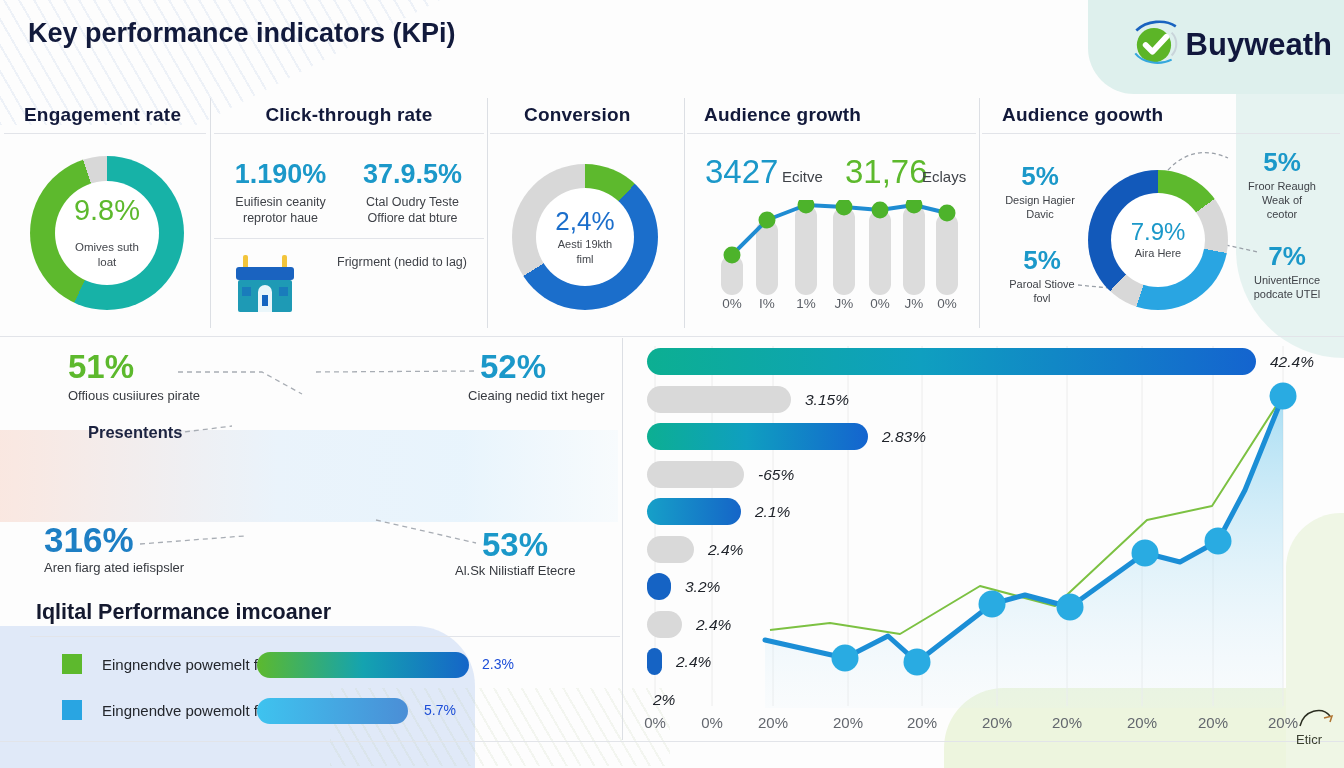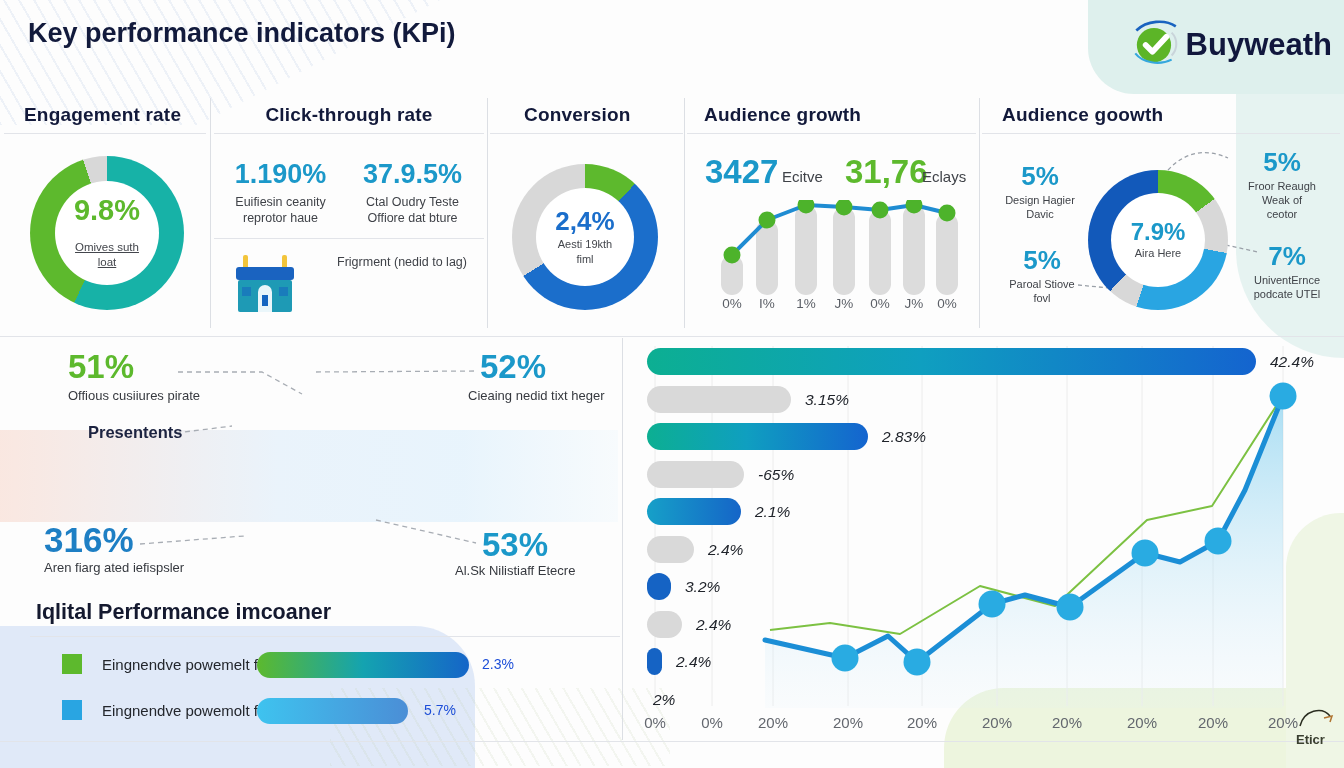--- a/index.html
+++ b/index.html
@@ -6,21 +6,21 @@
   .canvas{position:relative;width:1344px;height:768px;background:#fdfdfd;overflow:hidden;
           font-family:"Liberation Sans",sans-serif;color:#1e2430;}
   .abs{position:absolute;}
   .card-title{position:absolute;font-size:19px;font-weight:bold;color:#12193a;letter-spacing:.2px;}
   .hline{position:absolute;height:1px;background:#e2e4e9;}
   .vline{position:absolute;width:1px;background:#dcdfe4;}
   .donut{position:absolute;border-radius:50%;}
   .hole{position:absolute;background:#fff;border-radius:50%;display:flex;flex-direction:column;
         align-items:center;justify-content:center;text-align:center;}
   .cap{font-size:11.5px;color:#43464c;line-height:1.28;white-space:pre-line;}
-  .num{font-weight:bold;line-height:1;}
+  .num{font-weight:normal;line-height:1;}
   .teal-num{color:#1b98c9}.green-num{color:#5db92d}.blue-num{color:#1b6ecb}
   .co-val{position:absolute;font-weight:bold;line-height:1;}
   .co-lab{position:absolute;font-size:13px;color:#36393f;line-height:1.3;white-space:pre-line;}
   .callout{position:absolute;text-align:center;}
   .callout .v{font-size:26px;font-weight:bold;color:#1b98c9;line-height:1.1;}
   .callout .l{font-size:11px;color:#3f4248;line-height:1.3;white-space:pre-line;margin-top:2px;}
   .stat{position:absolute;text-align:center;}
   .stat .v{font-size:27px;font-weight:bold;color:#1b98c9;line-height:1.1;}
   .stat .c{font-size:12.5px;color:#3f4248;line-height:1.3;white-space:pre-line;margin-top:4px;}
   .bar-row{position:absolute;height:27px;border-radius:13.5px;}
@@ -71,21 +71,21 @@
   <div class="vline" style="left:979px;top:98px;height:230px;"></div>
   <div class="vline" style="left:622px;top:338px;height:402px;"></div>
   <div class="hline" style="left:0;top:336px;width:1344px;"></div>
   <div class="hline" style="left:0;top:741px;width:1344px;"></div>
 
   <div class="card-title" style="left:24px;top:104px;">Engagement rate</div>
   <div class="hline" style="left:4px;top:133px;width:202px;"></div>
   <div class="donut" style="left: 30px; top: 156px; width: 154px; height: 154px; background: conic-gradient(rgb(23, 178, 167) 0%, rgb(23, 178, 167) 57%, rgb(93, 185, 45) 57%, rgb(93, 185, 45) 95%, rgb(216, 216, 216) 95%, rgb(216, 216, 216) 100%);">
     <div class="hole" style="inset:25px;">
       <div class="num green-num" style="font-size:29px;">9.8%</div>
-      <div class="cap" style="margin-top:15px;text-decoration:underline;">Omives suth
+      <div class="cap" style="margin-top:15px;">Omives suth
 loat</div>
     </div>
   </div>
 
   <div class="card-title" style="left:212px;top:104px;width:274px;text-align:center;">Click-through rate</div>
   <div class="hline" style="left:214px;top:133px;width:270px;"></div>
   <div class="stat" style="left:218px;top:160px;width:125px;">
     <div class="v">1.190%</div>
     <div class="c">Euifiesin ceanity
 reprotor haue</div>
@@ -282,16 +282,16 @@
         <div class="xlab" style="left: 568px; top: 0px;">20%</div>
         <div class="xlab" style="left: 638px; top: 0px;">20%</div>
       </div>
   </div>
 
   <div class="abs" style="left:1296px;top:702px;">
     <svg width="42" height="30" viewBox="0 0 42 30">
       <path d="M4 24 C8 8 26 4 34 14" stroke="#2a2d20" stroke-width="1.5" fill="none"></path>
       <path d="M28 16 l8 -2 l-2 6" stroke="#b07430" stroke-width="1.5" fill="none"></path>
     </svg>
-    <div style="font-size:13px;color:#3a3f30;margin-top:-4px;font-weight:bold;">Eticr</div>
+    <div style="font-size:13px;color:#3a3f30;margin-top:-4px;">Eticr</div>
   </div>
 
 </div>
 
 </body></html>

